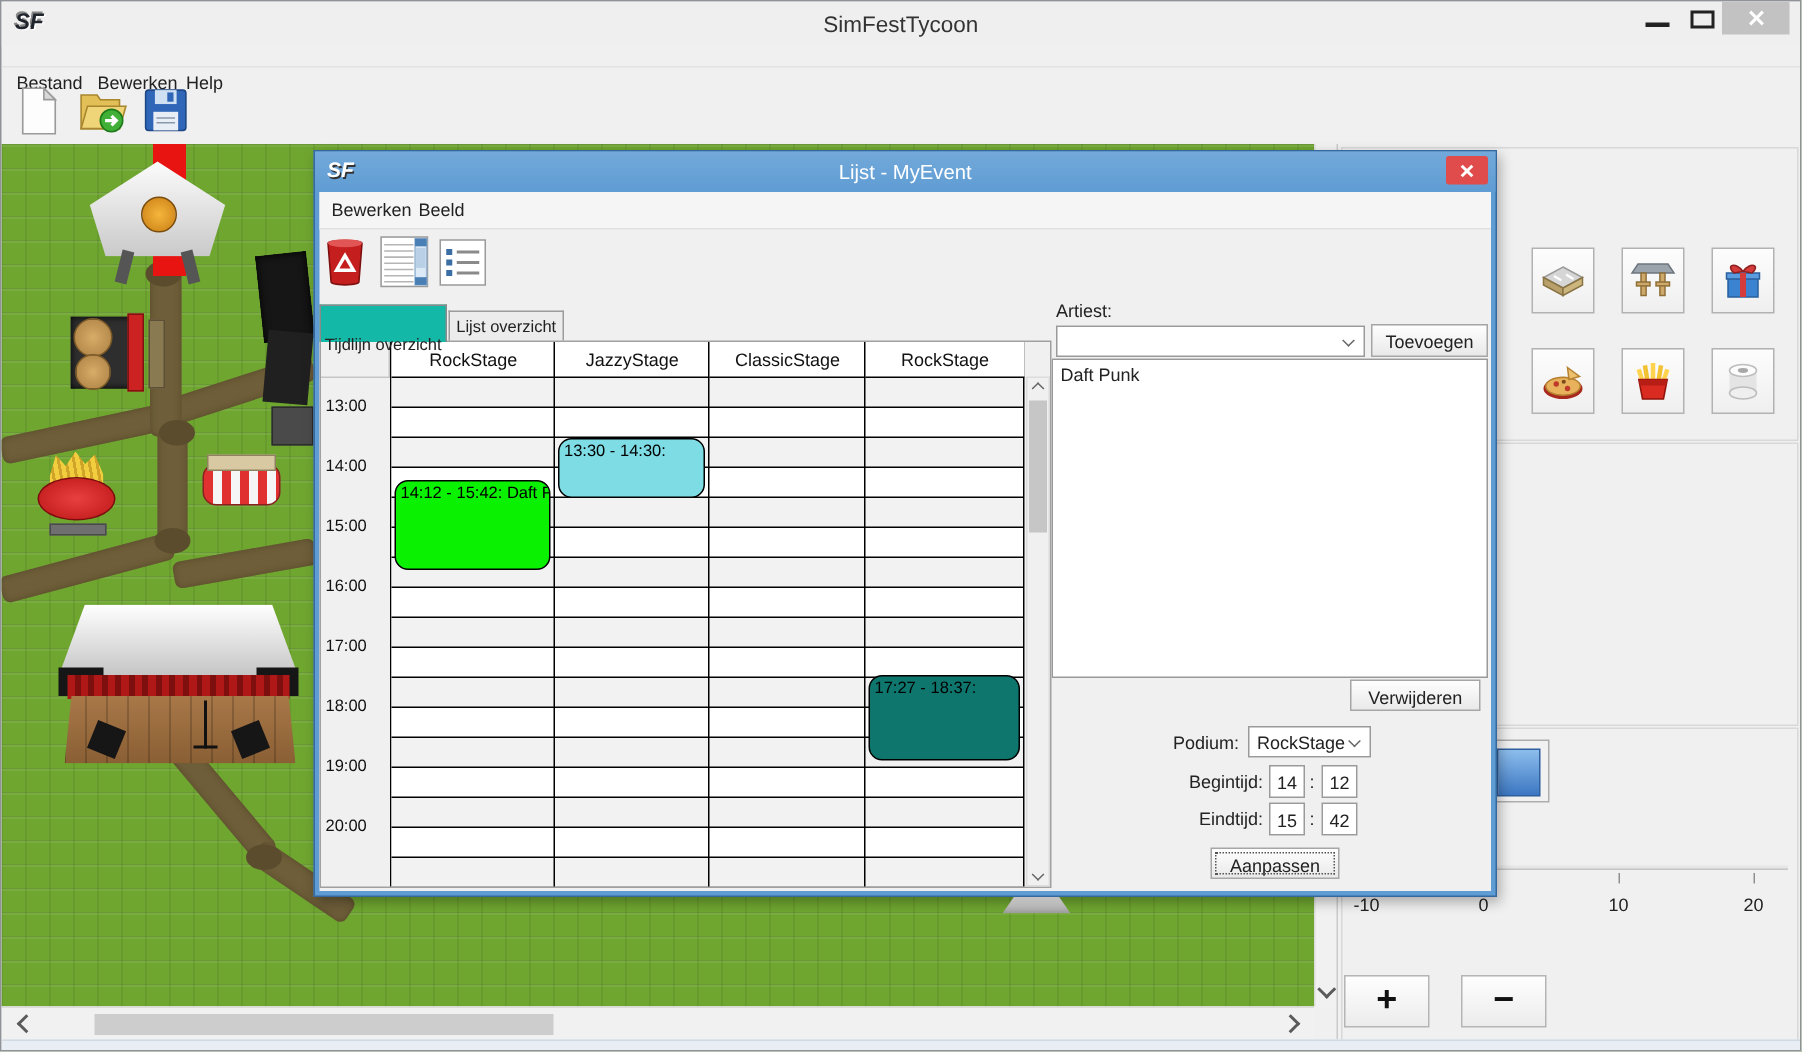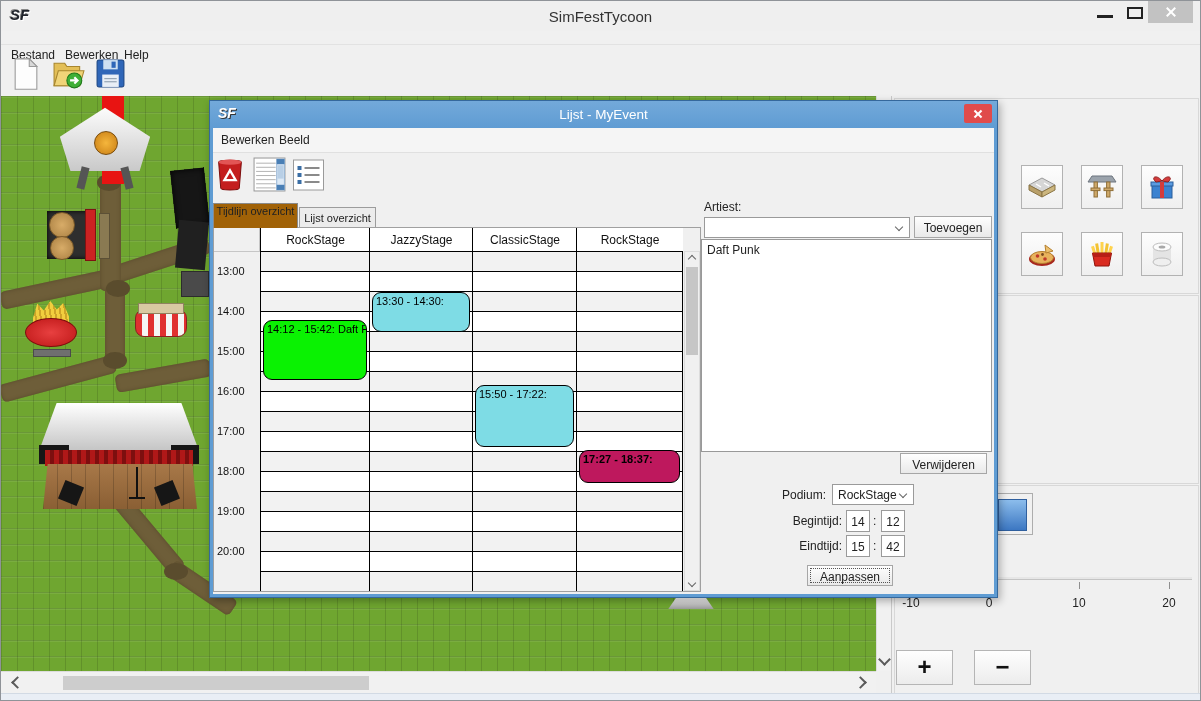--- a/index.html
+++ b/index.html
@@ -64,21 +64,21 @@
   #dlg-title{left:0;top:0;width:100%;height:27px;background:linear-gradient(#73a9da,#5f9cd3);}
   #dlg-title .t{position:absolute;left:0;top:6px;width:100%;text-align:center;color:#fff;font-size:13.5px;}
   .sf-logo-dlg{position:absolute;left:8px;top:4px;font-weight:bold;font-style:italic;font-size:14px;color:#fff;text-shadow:1px 1px 0 #333;}
   #dlg-close{left:754px;top:3px;width:28px;height:19px;background:#e04b4b;border-radius:2px;}
   #dlg-content{left:3px;top:27px;width:781px;height:466px;background:#f0f0f0;}
   #dlg-menubar{left:0;top:0;width:781px;height:25px;background:#f5f5f5;border-bottom:1px solid #e0e0e0;box-sizing:border-box;}
   #dlg-menubar span{position:absolute;top:5px;font-size:12px;color:#222;}
   .dlg-toolbtn{position:absolute;box-sizing:border-box;}
 
   .tab{position:absolute;box-sizing:border-box;text-align:center;font-size:11px;color:#222;}
-  #tab-timeline{left:0;top:75px;width:85px;height:25px;background:#a16207;border:1px solid #8a8a8a;border-bottom:none;z-index:3;padding-top:1px;}
+  #tab-timeline{left:0;top:75px;width:85px;height:25px;background:#14b8a6;border:1px solid #8a8a8a;border-bottom:none;z-index:3;padding-top:20px;}
   #tab-list{left:86px;top:79px;width:77px;height:21px;background:#ececec;border:1px solid #9c9c9c;border-bottom:none;padding-top:4px;}
 
   #grid-panel{left:0;top:99px;width:488px;height:365px;border:1px solid #a0a0a0;background:#f0f0f0;box-sizing:border-box;overflow:hidden;}
   #corner-cell{position:absolute;left:0;top:0;width:46px;height:24px;border-right:1px solid #c6c6c6;border-bottom:1px solid #c6c6c6;background:#f0f0f0;box-sizing:border-box;}
   #schedule-table{position:absolute;left:46px;top:0;width:423px;height:364px;border-left:1px solid #000;border-right:1px solid #000;box-sizing:border-box;background:#fff;}
   .sch-row{position:absolute;left:0;width:421px;height:20px;border-bottom:1px solid #000;box-sizing:border-box;background:#f2f2f2;}
   .sch-row.odd{background:#ffffff;}
   .sch-col-header{position:absolute;top:0;height:24px;background:#fff;border-bottom:1px solid #000;box-sizing:border-box;text-align:center;font-size:12px;color:#111;padding-top:5px;z-index:2;}
   .sch-vline{position:absolute;top:0;width:1px;height:364px;background:#000;z-index:3;}
   .time-label{position:absolute;left:3px;font-size:11px;color:#111;}
@@ -398,22 +398,21 @@
             <div class="sch-row" style="top: 344px;"></div>
             <div class="sch-col-header" style="left: 0px; width: 109px;">RockStage</div>
             <div class="sch-col-header" style="left: 109px; width: 103px;">JazzyStage</div>
             <div class="sch-vline" style="left: 108px;"></div>
             <div class="sch-col-header" style="left: 212px; width: 104px;">ClassicStage</div>
             <div class="sch-vline" style="left: 211px;"></div>
             <div class="sch-col-header" style="left: 316px; width: 106px;">RockStage</div>
             <div class="sch-vline" style="left: 315px;"></div>
             <div class="sch-event" style="top: 92px; height: 60px; left: 2px; width: 104px; background: rgb(10, 242, 2);">14:12 - 15:42: Daft Punk</div>
             <div class="sch-event" style="top: 64px; height: 40px; left: 111px; width: 98px; background: rgb(126, 220, 229);">13:30 - 14:30:</div>
-            <div class="sch-event" style="top: 157.333px; height: 61.3333px; left: 214px; width: 99px; background: rgb(126, 220, 229);">15:50 - 17:22:</div>
-            <div class="sch-event" style="top: 222px; height: 33px; left: 318px; width: 101px; background: #be185d; font-weight: bold;">17:27 - 18:37:</div>
+            <div class="sch-event" style="top: 222px; height: 57px; left: 318px; width: 101px; background: #0f766e;">17:27 - 18:37:</div>
           </div>
         <div id="grid-scroll">
           <div class="sb-btn" style="left:0;top:0;width:14px;height:14px">
               <span class="chev sm up"></span>
             </div>
           <div class="sb-thumb" style="left:1px;top:15px;width:12px;height:88px;background:#c6c6c6"></div>
           <div class="sb-btn" style="left:0;top:324px;width:14px;height:14px">
               <span class="chev sm down"></span>
             </div>
         </div>

